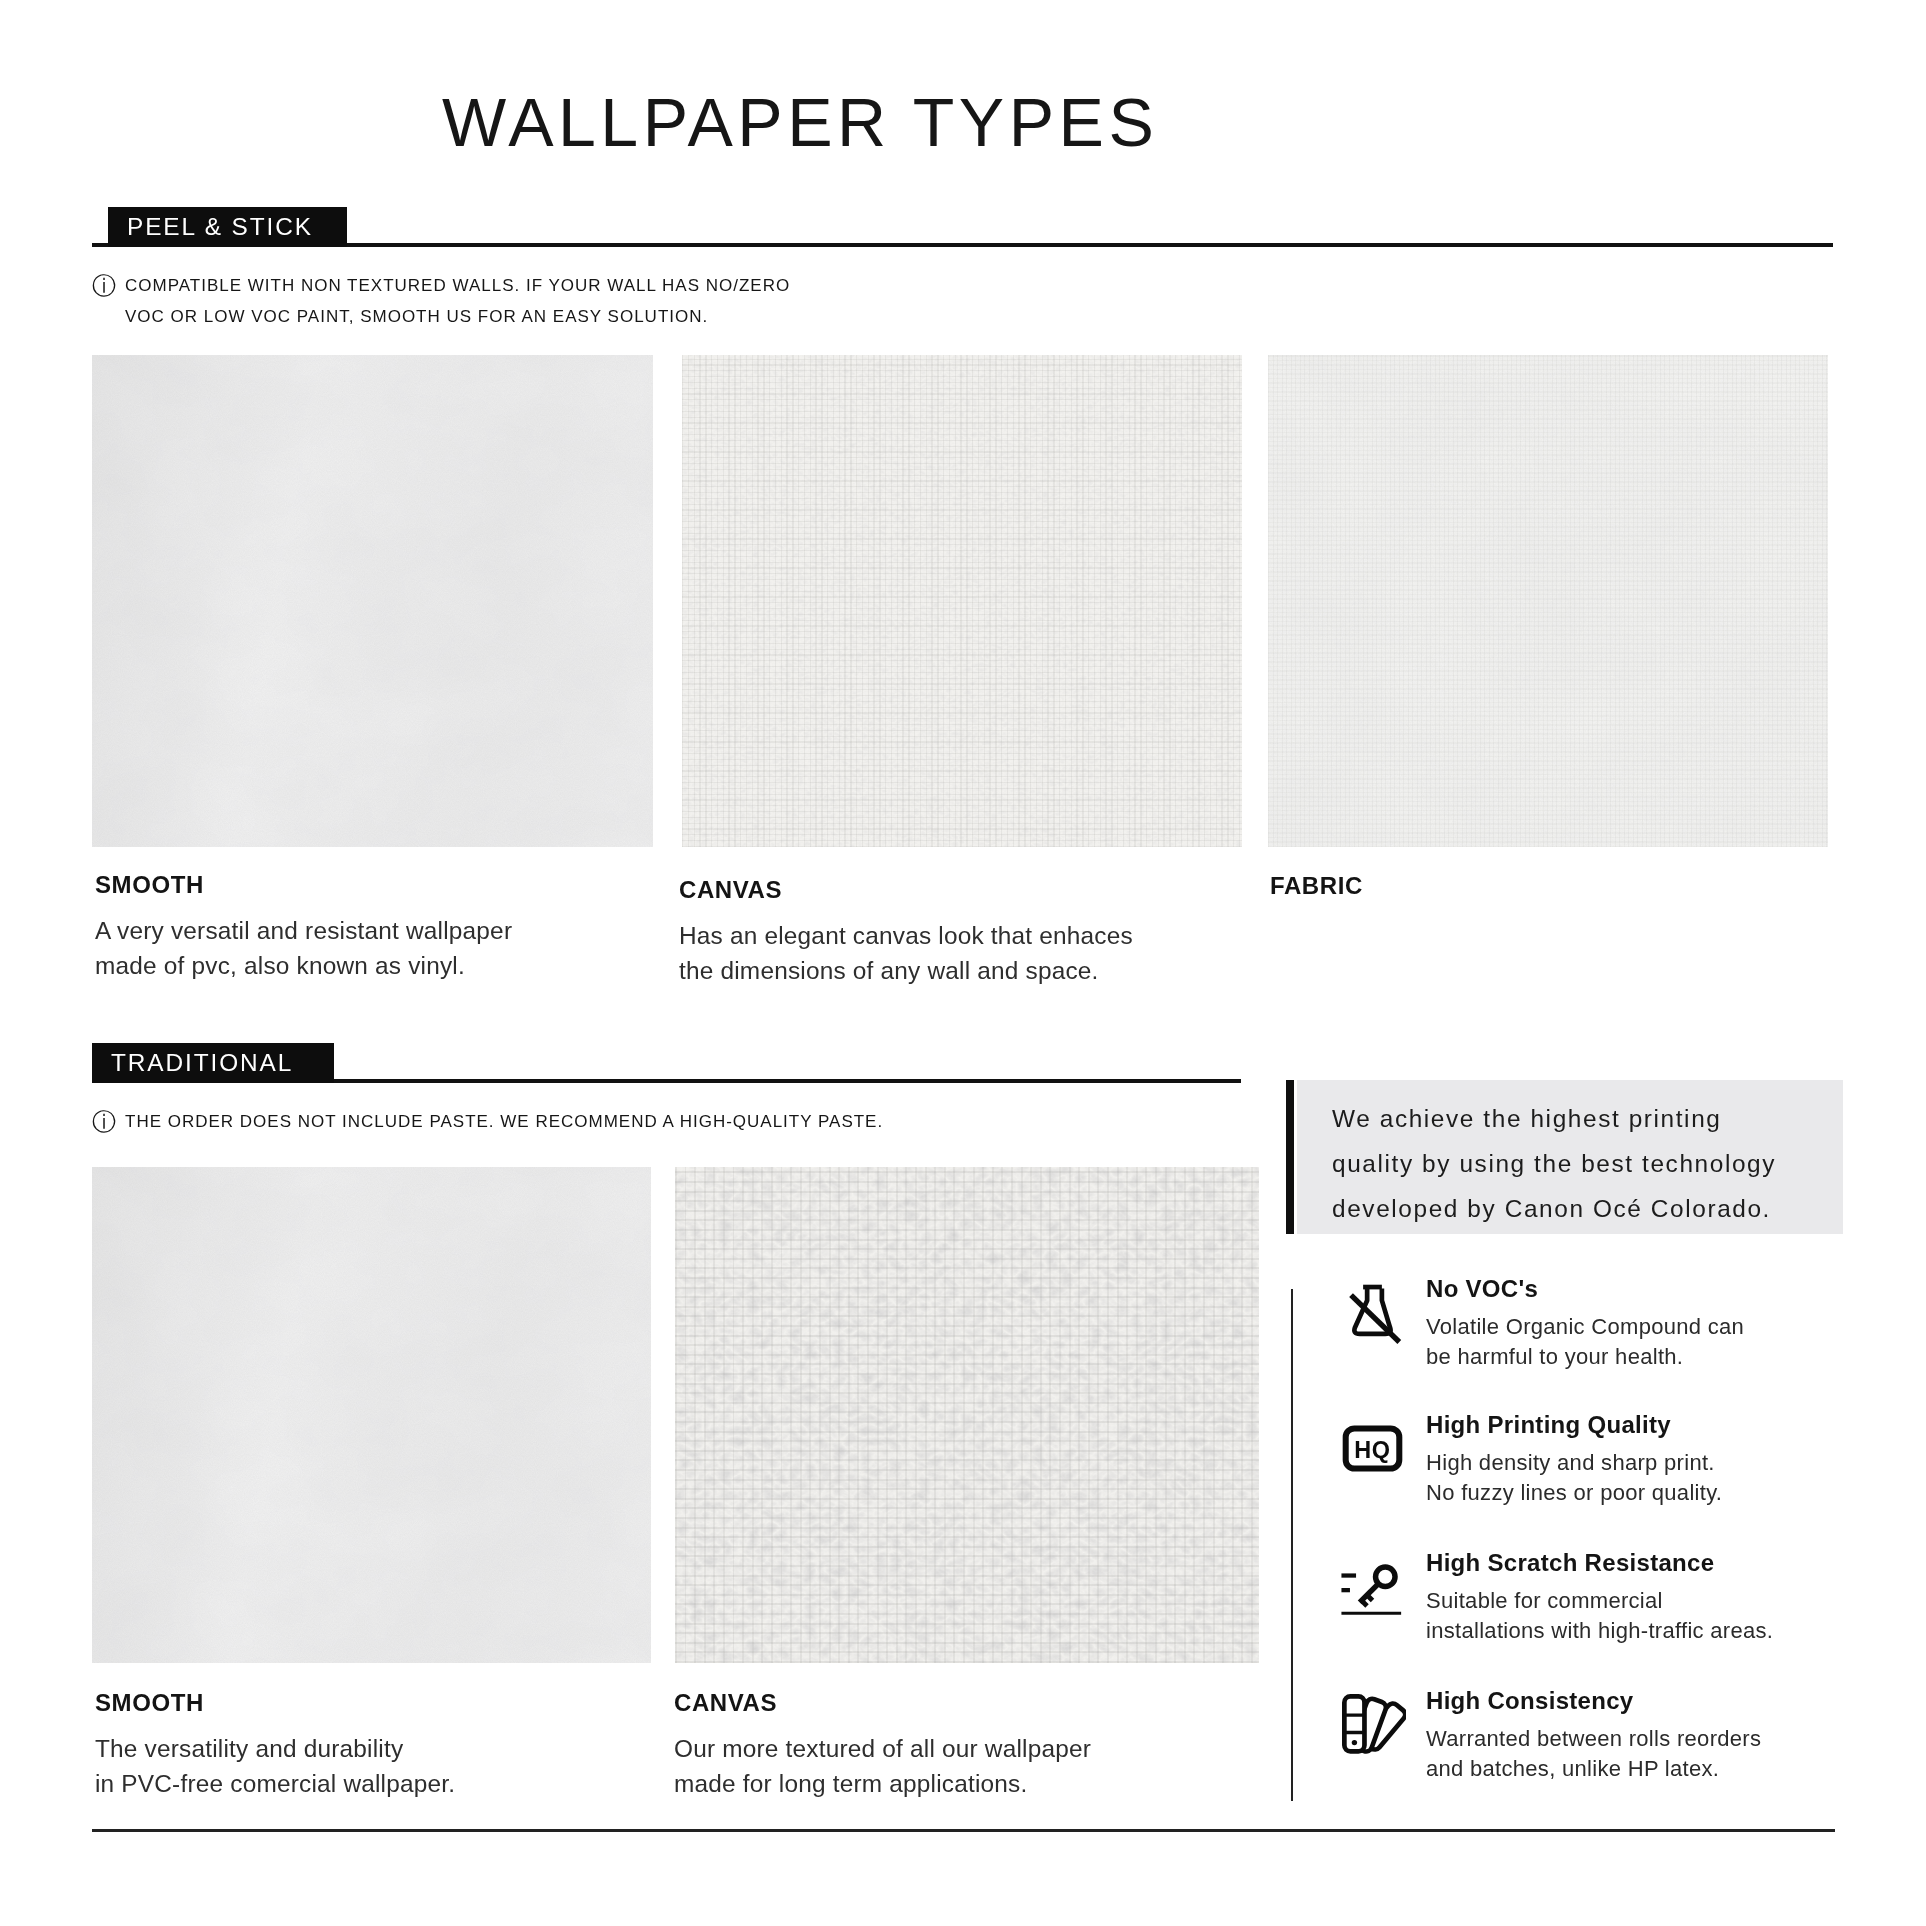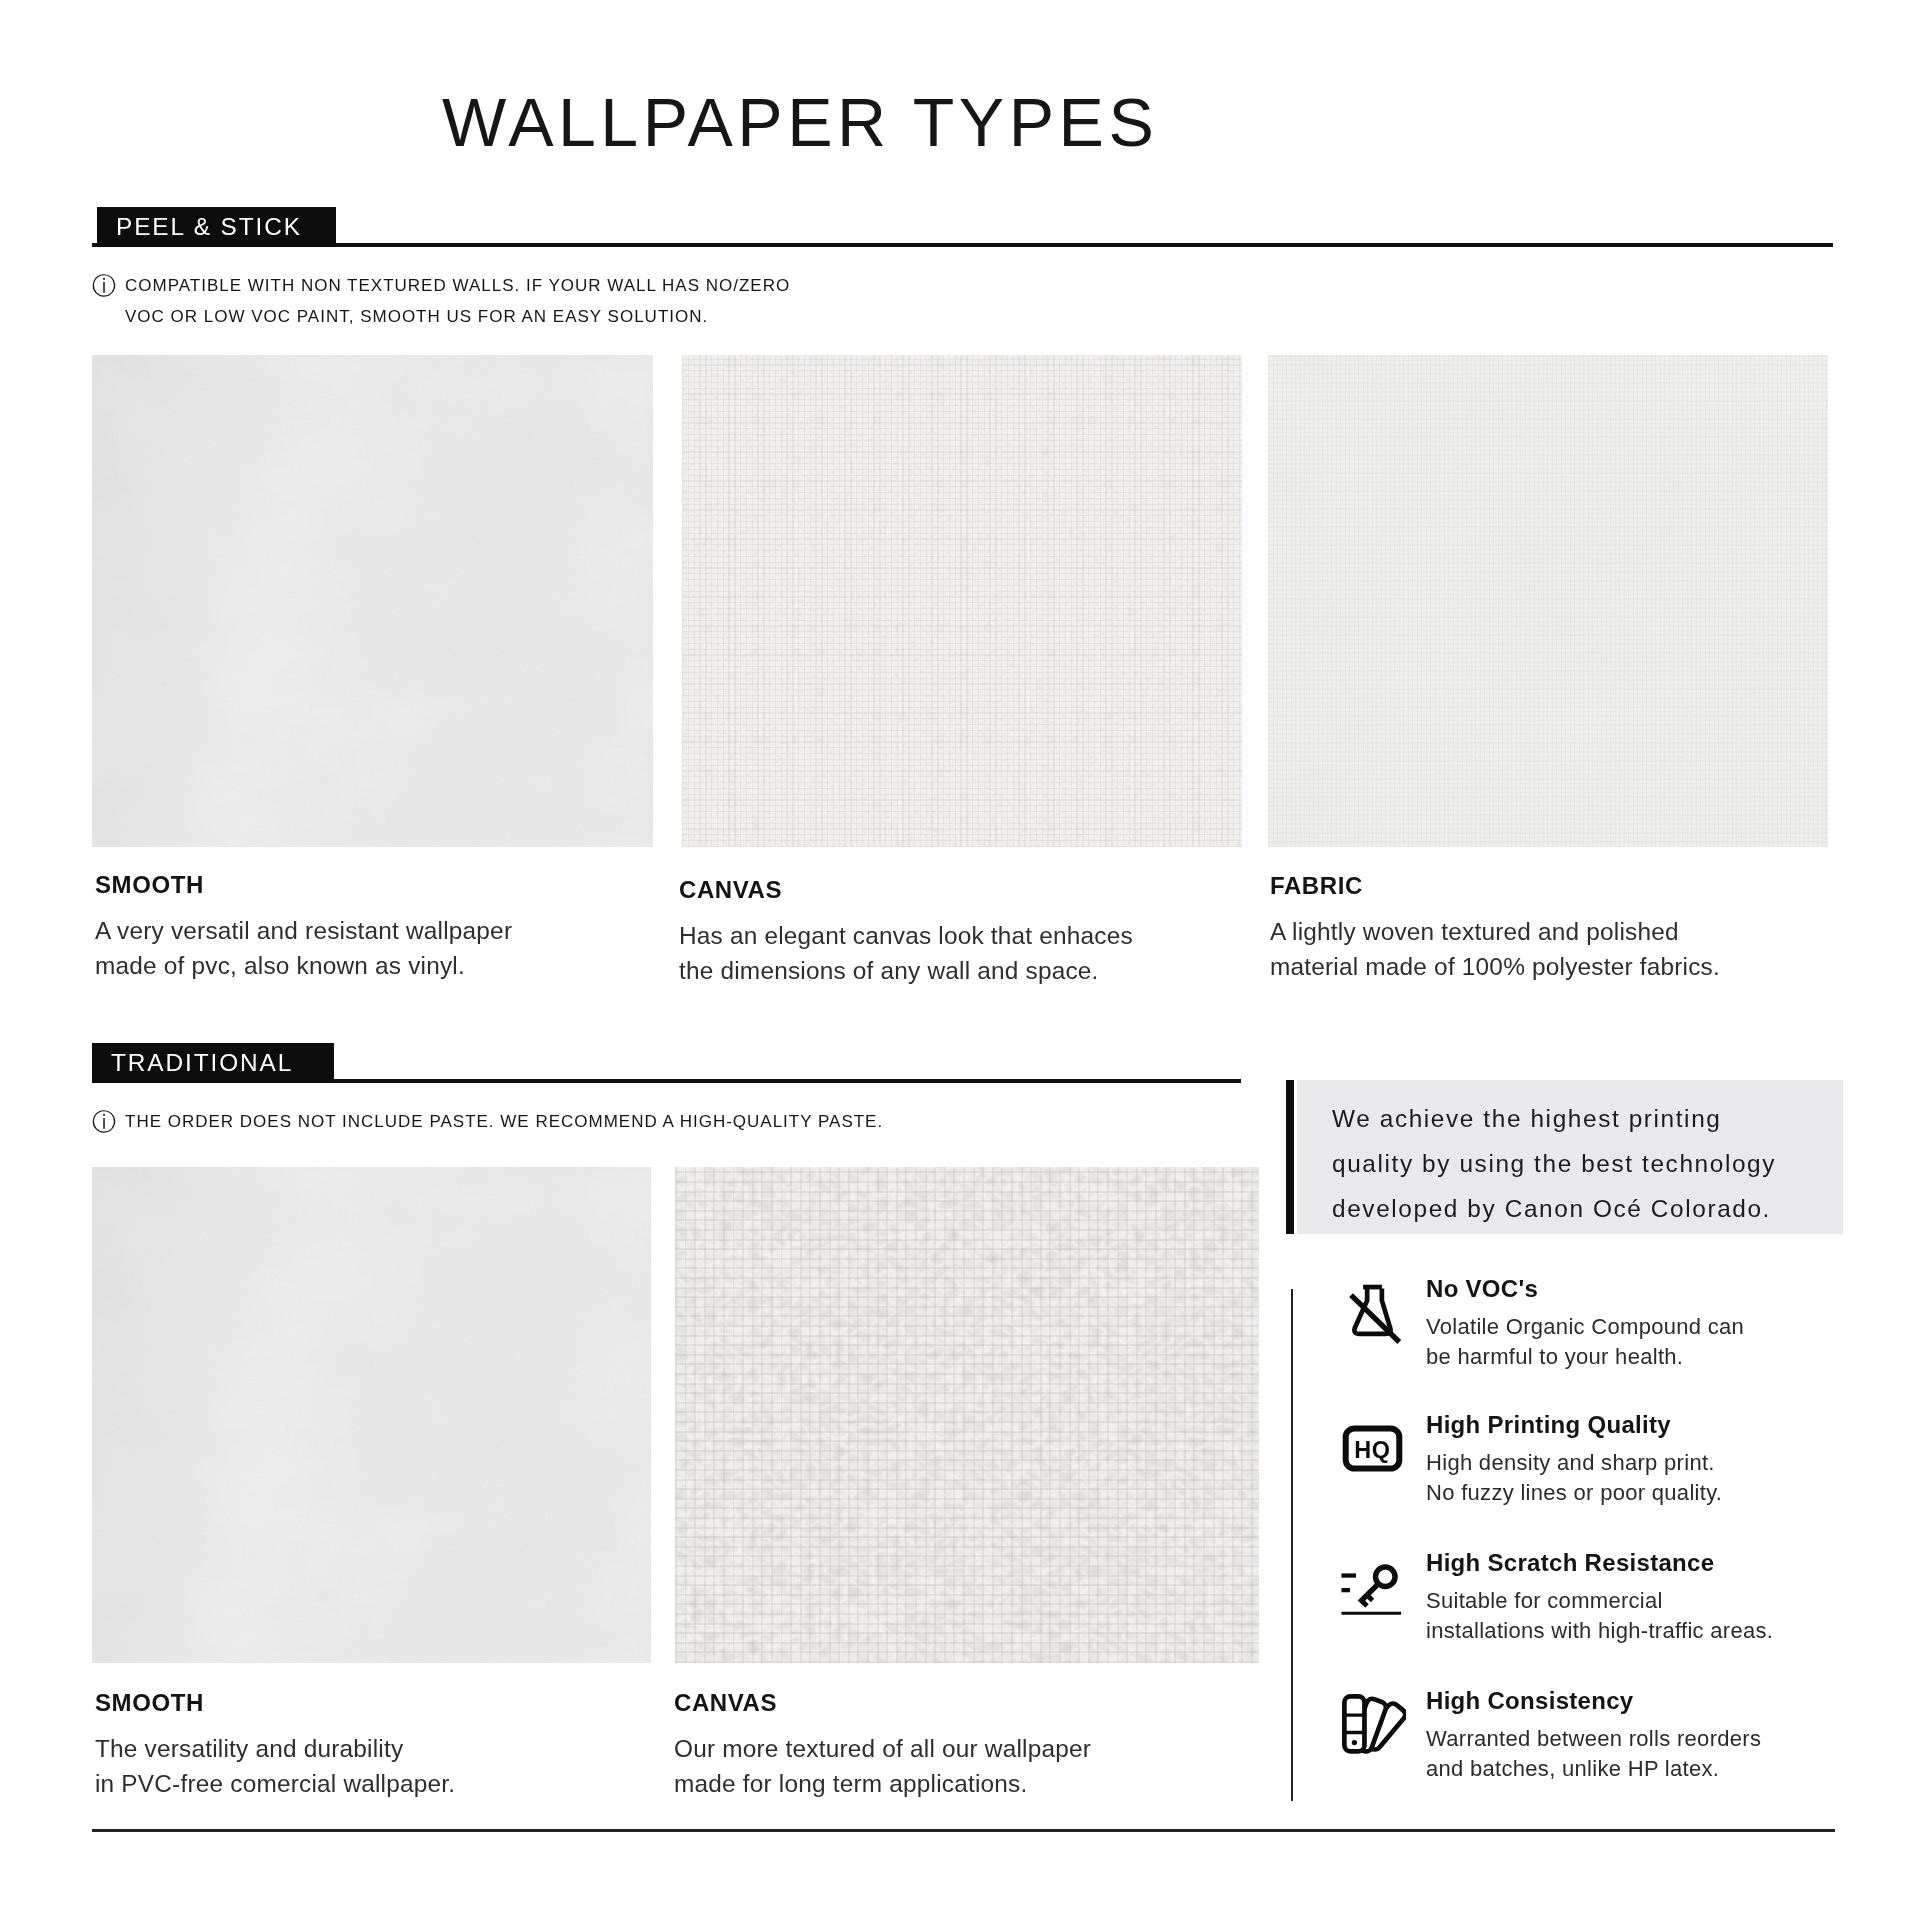--- a/index.html
+++ b/index.html
@@ -15,21 +15,21 @@
     left:442px; top:83px; font-size:68px; font-weight:400;
     letter-spacing:4.5px; color:#161616; white-space:nowrap;
   }
 
   
   .sec-label {
     height:40px; background:#0d0d0d; color:#ffffff; display:flex; align-items:center;
     padding:0 19px; font-size:24.4px; letter-spacing:1.9px; font-weight:400; z-index:2;
     white-space:nowrap;
   }
-  .lbl-ps   { left:97px; top:207px; min-width:239px;text-align:right; }
+  .lbl-ps   { left:108px; top:207px; min-width:239px;text-align:right; }
   .lbl-trad { left:92px; top:1043px; min-width:242px; }
   .rule { background:#111111; height:3.9px; }
   .rule-ps   { left:92px; top:243px; width:1741px; }
   .rule-trad { left:92px; top:1079px; width:1149px; }
   .rule-bottom { left:92px; top:1829px; width:1743px; height:2.6px; background:#222222; }
 
   
   .note { display:flex; gap:9px; color:#161616; }
   .note-ps   { left:92px; top:270px; }
   .note-trad { left:92px; top:1106px; }
@@ -166,24 +166,20 @@
   </div>
   <div class="abs caption cap-ps-1">
     <h3>CANVAS</h3>
     <div class="desc">
       <div>Has an elegant canvas look that enhaces</div>
       <div>the dimensions of any wall and space.</div>
     </div>
   </div>
   <div class="abs caption cap-ps-2">
     <h3>FABRIC</h3>
-    <div class="desc">
-      <div>A lightly woven textured and polished</div>
-      <div>material made of 100% polyester fabrics.</div>
-    </div>
   </div>
 
   <div class="abs rule rule-trad"></div>
   <div class="abs sec-label lbl-trad">
     <span>TRADITIONAL</span>
   </div>
 
   <div class="abs note note-trad">
     <span class="info-glyph">ⓘ</span>
     <div class="note-lines">

